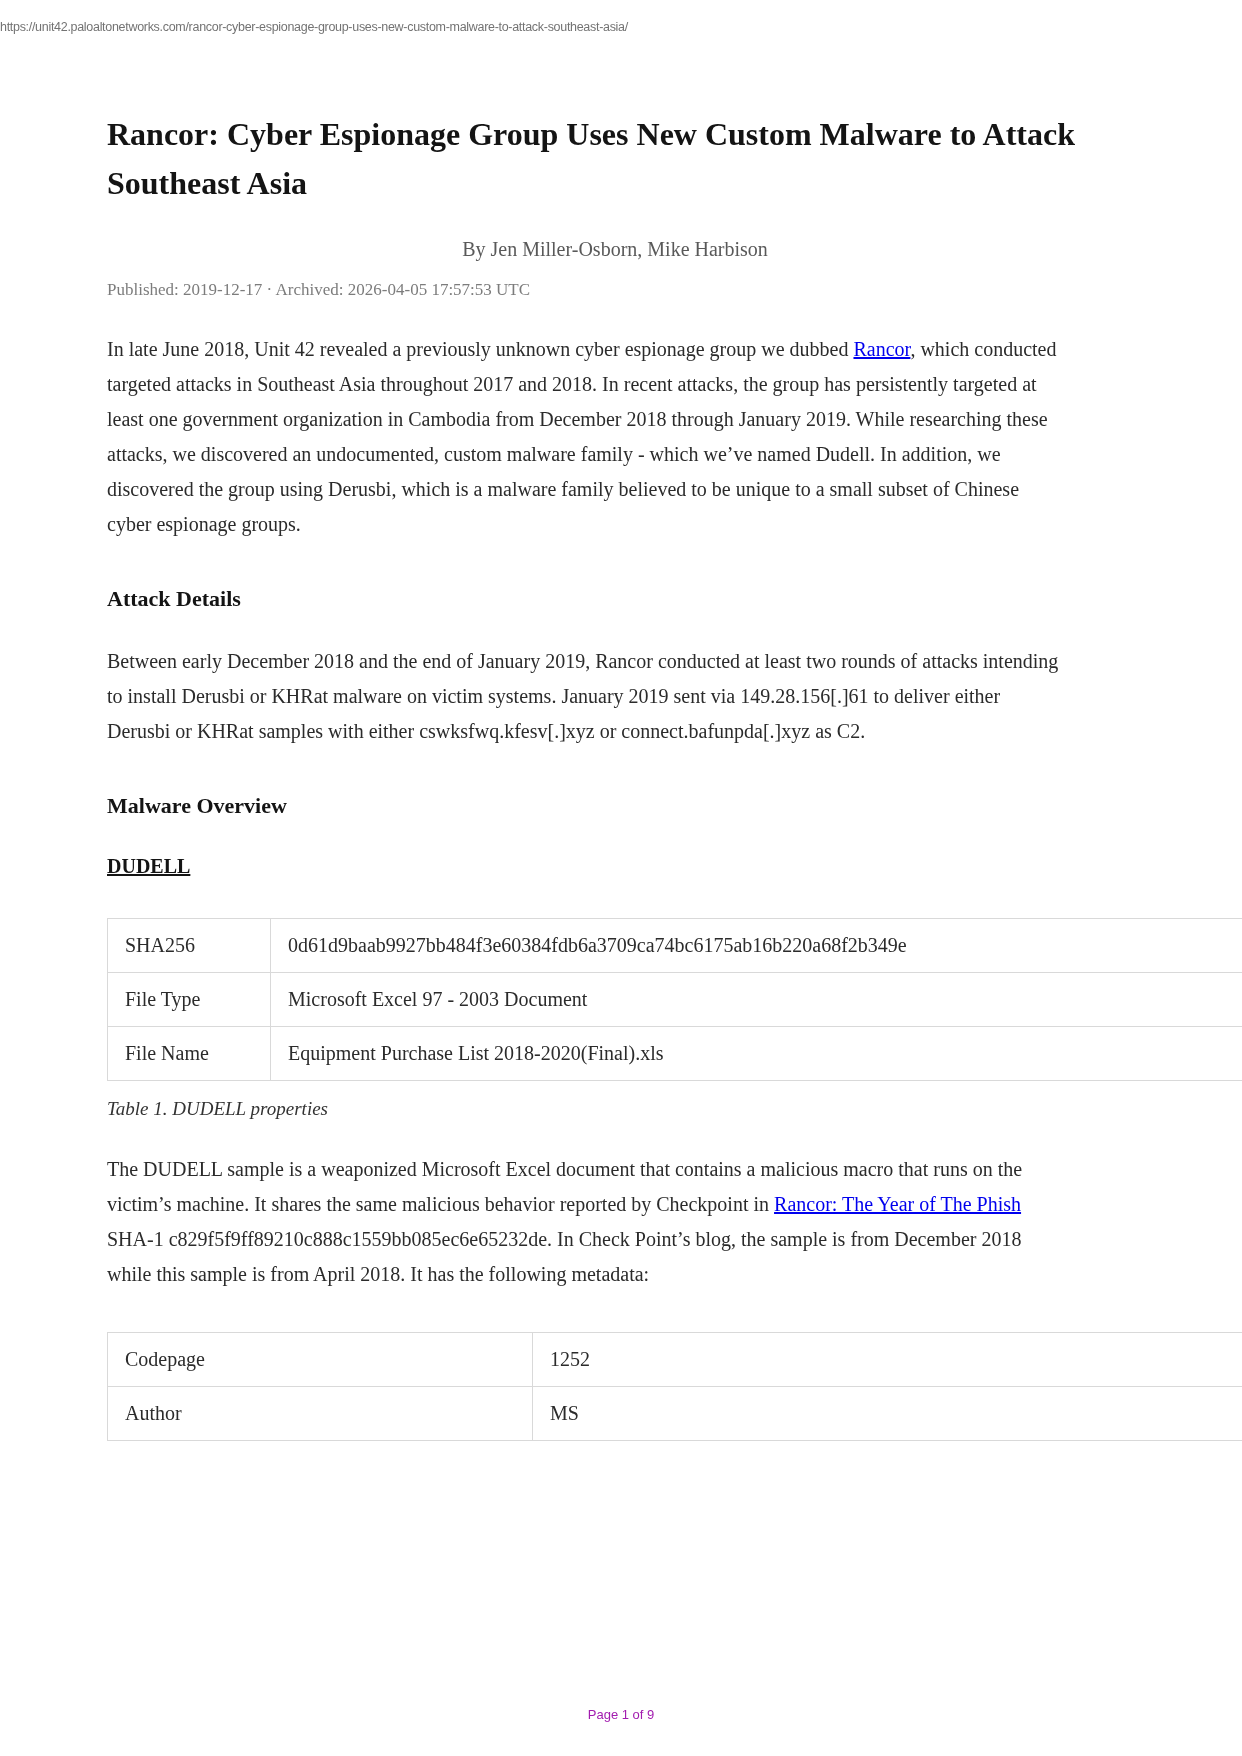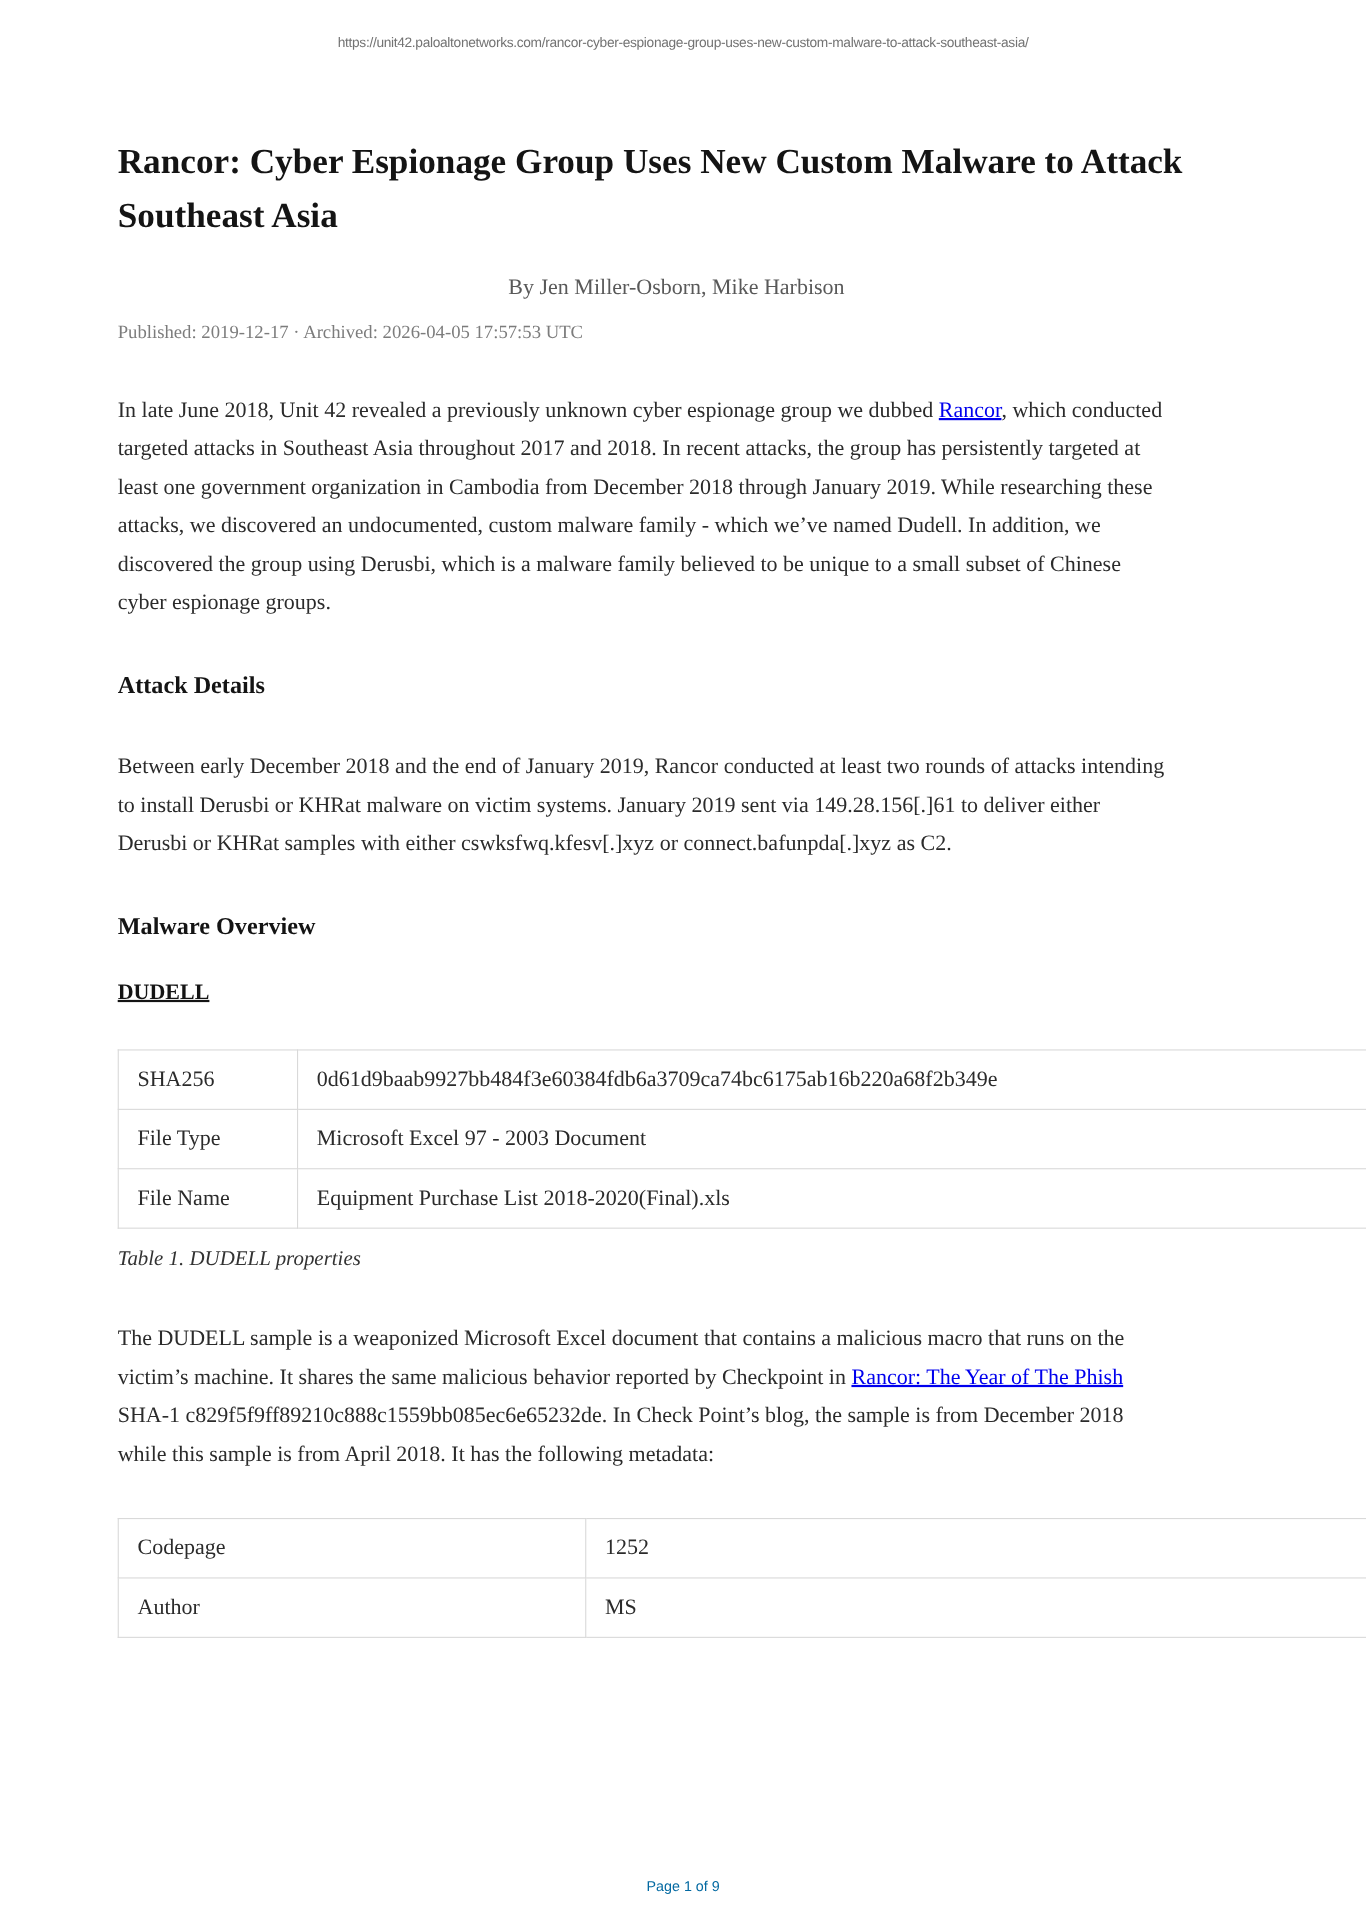--- a/index.html
+++ b/index.html
@@ -6,22 +6,21 @@
   html, body { background: #ffffff; }
   body {
     width: 1242px;
     height: 1756px;
     position: relative;
     font-family: "Liberation Serif", serif;
     color: #2b2b2b;
     overflow: hidden;
   }
   .url-header {
-    padding-top: 32px;
-    text-align: center;
+    padding-top: 20px;
     font-family: "Liberation Sans", sans-serif;
     font-size: 12.5px;
     letter-spacing: -0.3px;
     color: #737373;
   }
   main {
     margin-left: 107px;
     width: 1016px;
   }
   h1.article-title {
@@ -55,21 +54,21 @@
     color: #141414;
   }
   h4.minor-heading {
     margin-top: 36px;
     font-size: 20px;
     font-weight: 700;
     color: #141414;
     text-decoration: underline;
   }
   p.body-text {
-    margin-top: 44px;
+    margin-top: 32px;
     font-size: 20px;
     line-height: 35px;
     max-width: 952px;
     color: #2b2b2b;
   }
   a.inline-link {
     color: #0000ee;
     text-decoration: underline;
     cursor: pointer;
   }
@@ -95,21 +94,21 @@
     color: #333333;
   }
   .page-footer {
     position: absolute;
     top: 1707px;
     left: 0;
     width: 100%;
     text-align: center;
     font-family: "Liberation Sans", sans-serif;
     font-size: 13px;
-    color: #0369a1;
+    color: #a21caf;
   }
 </style>
 </head>
 <body>
 
 <div class="url-header">https://unit42.paloaltonetworks.com/rancor-cyber-espionage-group-uses-new-custom-malware-to-attack-southeast-asia/</div>
 
 <main>
 
   <h1 class="article-title">Rancor: Cyber Espionage Group Uses New Custom Malware to Attack Southeast Asia</h1>

